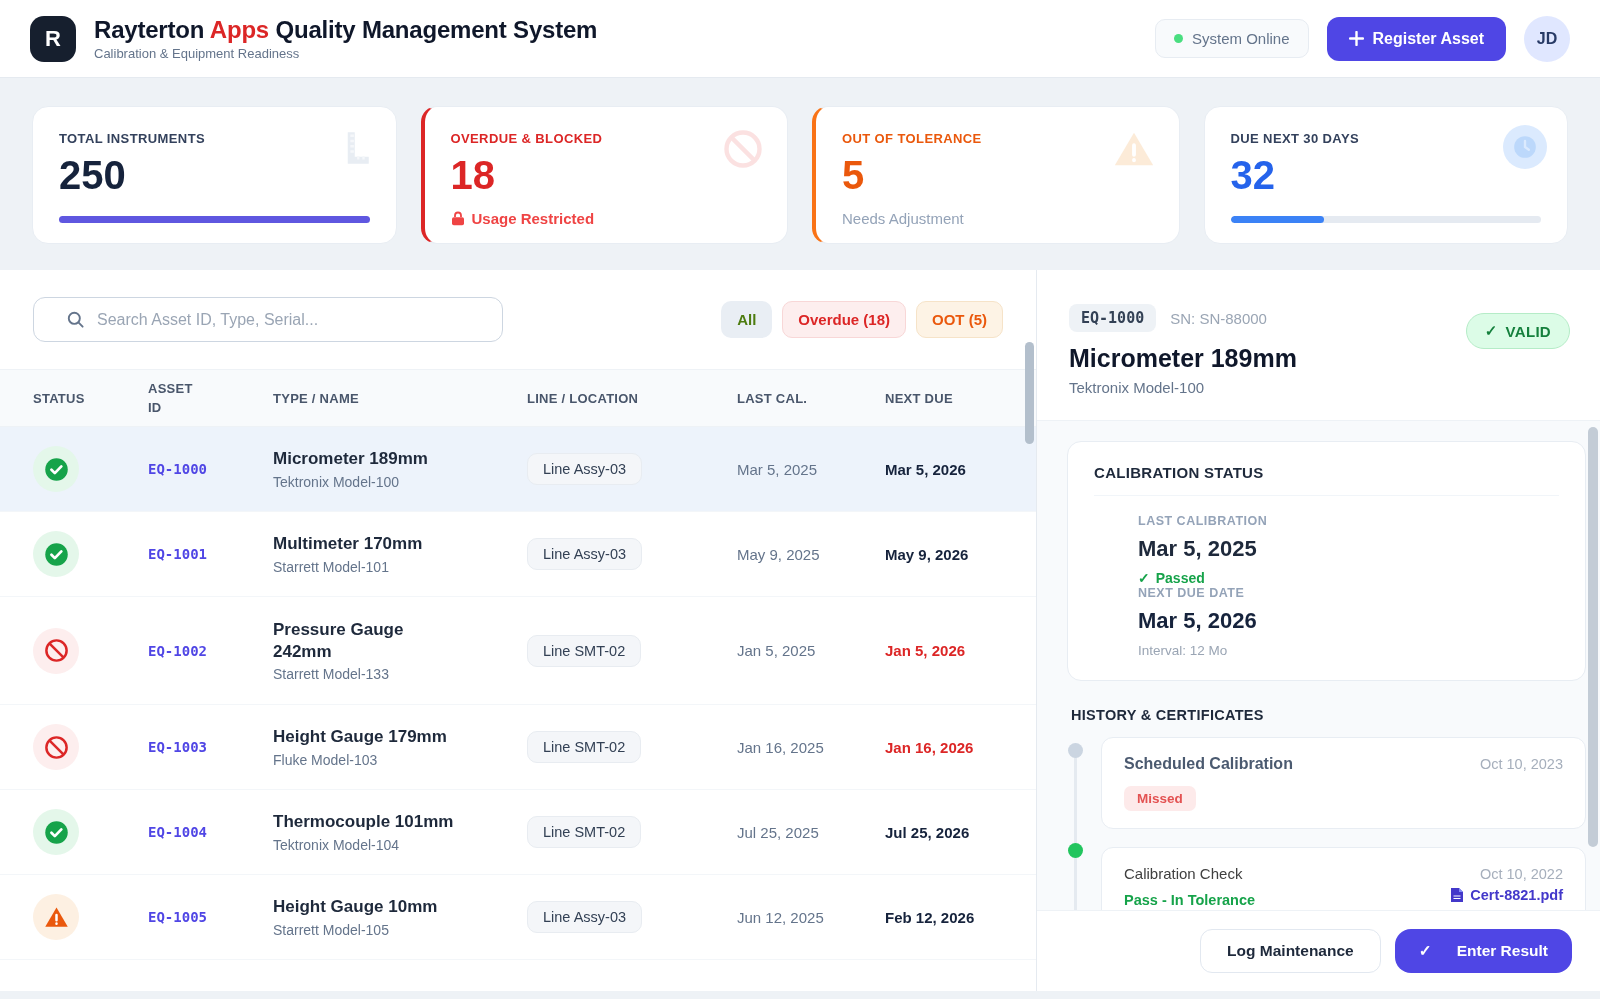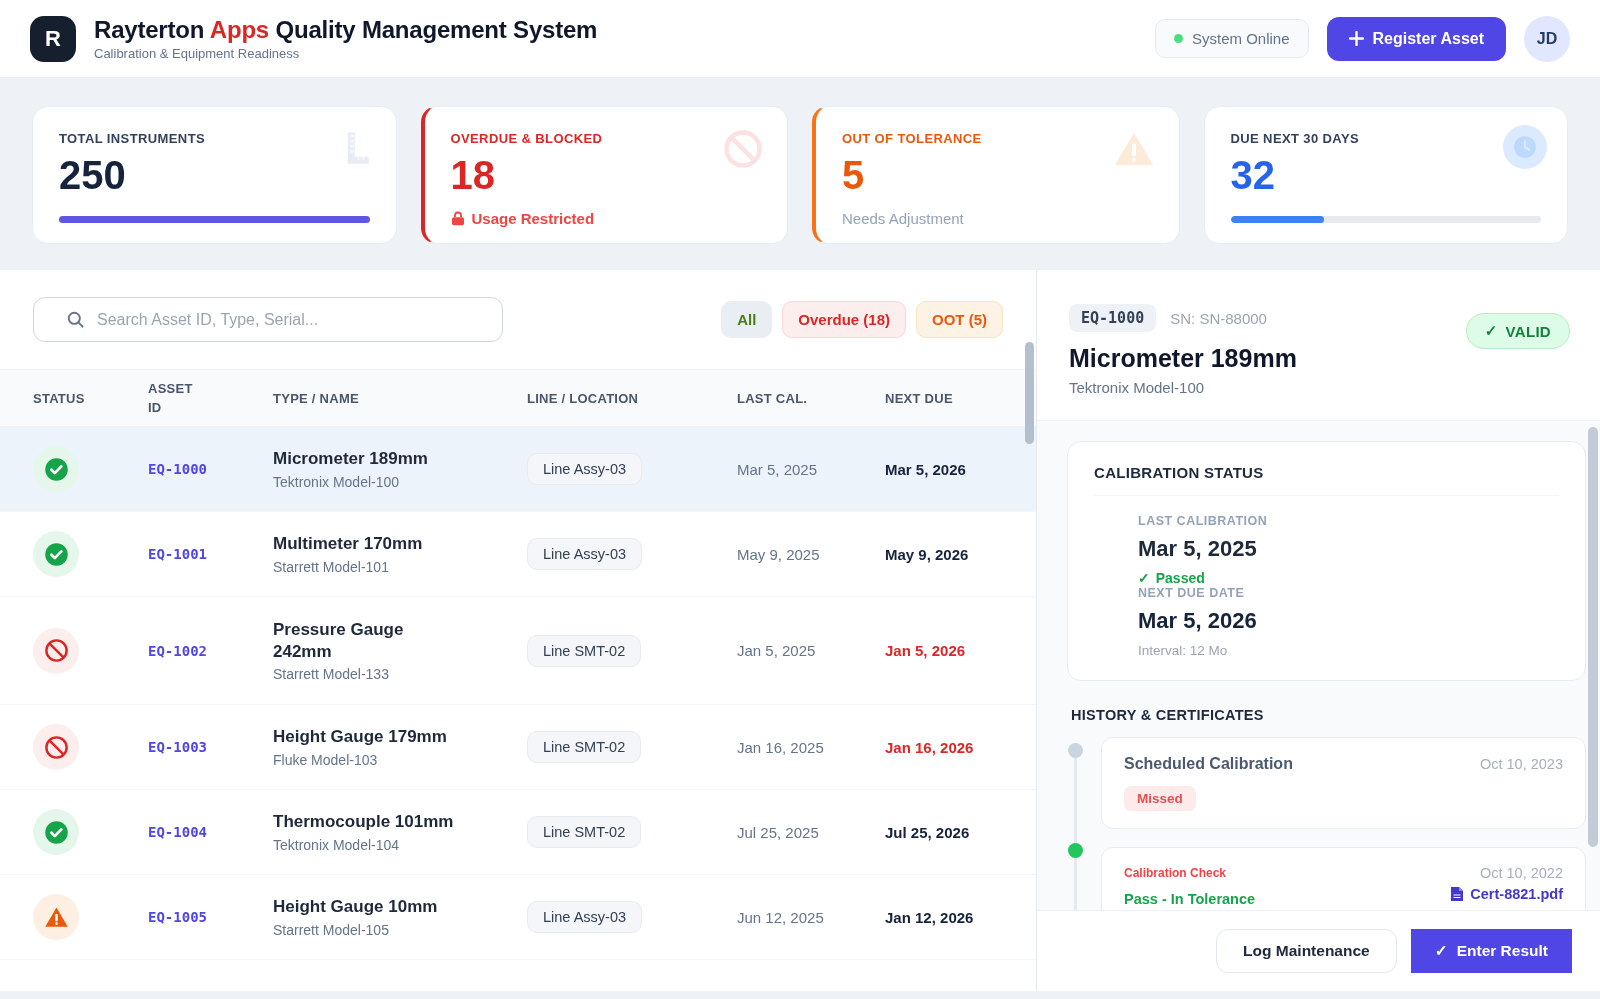--- a/index.html
+++ b/index.html
@@ -116,34 +116,34 @@
 
   .hist-heading { font-size:14.5px; font-weight:800; color:#1e293b; letter-spacing:0.02em;
     margin:26px 0 14px 4px; }
   .timeline { position:relative; padding-left:34px; }
   .timeline::before { content:""; position:absolute; left:7px; top:14px; bottom:0; width:3px; background:#e5eaf0; }
   .tl-dot { position:absolute; left:1px; width:15px; height:15px; border-radius:50%; }
   .dot-gray { background:#cbd5e1; top:6px; } .dot-green { background:#22c55e; top:106px; }
   .hist-card { background:#fff; border:1px solid #e8edf3; border-radius:12px; padding:17px 22px; margin-bottom:18px; }
   .hist-row { display:flex; justify-content:space-between; align-items:center; }
   .hist-title-muted { font-size:16px; font-weight:700; color:#4b5a70; }
-  .hist-title { font-size:12px; font-weight:700; color:#ef4444; }
+  .hist-title { font-size:15px; font-weight:400; color:#404040; }
   .hist-date { font-size:14.5px; color:#a6afbc; }
   .missed-badge { display:inline-block; margin-top:13px; background:#fdeaea; color:#e35252;
     font-size:13.5px; font-weight:700; border-radius:7px; padding:5px 13px; }
   .pass-text { color:#16a34a; font-size:14.5px; font-weight:800; margin-top:10px; }
   .cert-link { display:flex; align-items:center; gap:6px; color:#4338ca; font-size:14.5px;
     font-weight:800; cursor:pointer; }
 
   .detail-footer { background:#fff; border-top:1px solid #eef2f6; padding:18px 28px;
     display:flex; justify-content:flex-end; gap:14px; }
   .btn-secondary { background:#fff; border:1px solid #e2e8f0; border-radius:12px; padding:7px 26px;
     font-size:15.5px; font-weight:700; color:#1e293b; cursor:pointer; font-family:inherit; }
-  .btn-primary { display:flex; align-items:center; gap:9px; background:#4f46e5; border:none;
-    border-radius:0; padding:13px 24px; font-size:15.5px; font-weight:700; color:#fff;
+  .btn-primary { display:flex; align-items:center; gap:25px; background:#4f46e5; border:none;
+    border-radius:16px; padding:13px 24px; font-size:15.5px; font-weight:700; color:#fff;
     cursor:pointer; font-family:inherit; }
   .check-glyph::before { content:"✓"; }
 </style>
 </head>
 <body>
 
 <header class="app-header">
   <div class="logo-box">
       <span>R</span>
     </div>
@@ -355,21 +355,21 @@
               </svg>
         </span>
           </div>
         <div class="asset-id mono">EQ-1005</div>
         <div>
             <div class="item-name">Height Gauge 10mm</div>
              <div class="item-model">Starrett Model-105</div>
           </div>
         <div><span class="loc-pill">Line Assy-03</span></div>
         <div class="last-cal">Jun 12, 2025</div>
-        <div class="next-due">Jan 12, 2026</div>
+        <div class="next-due">Feb 12, 2026</div>
       </div>
 
     </div>
     <div class="v-scrollbar left-scroll"></div>
   </div>
 
   <div class="right-panel">
 
     <div class="detail-head">
       <div class="detail-top">

